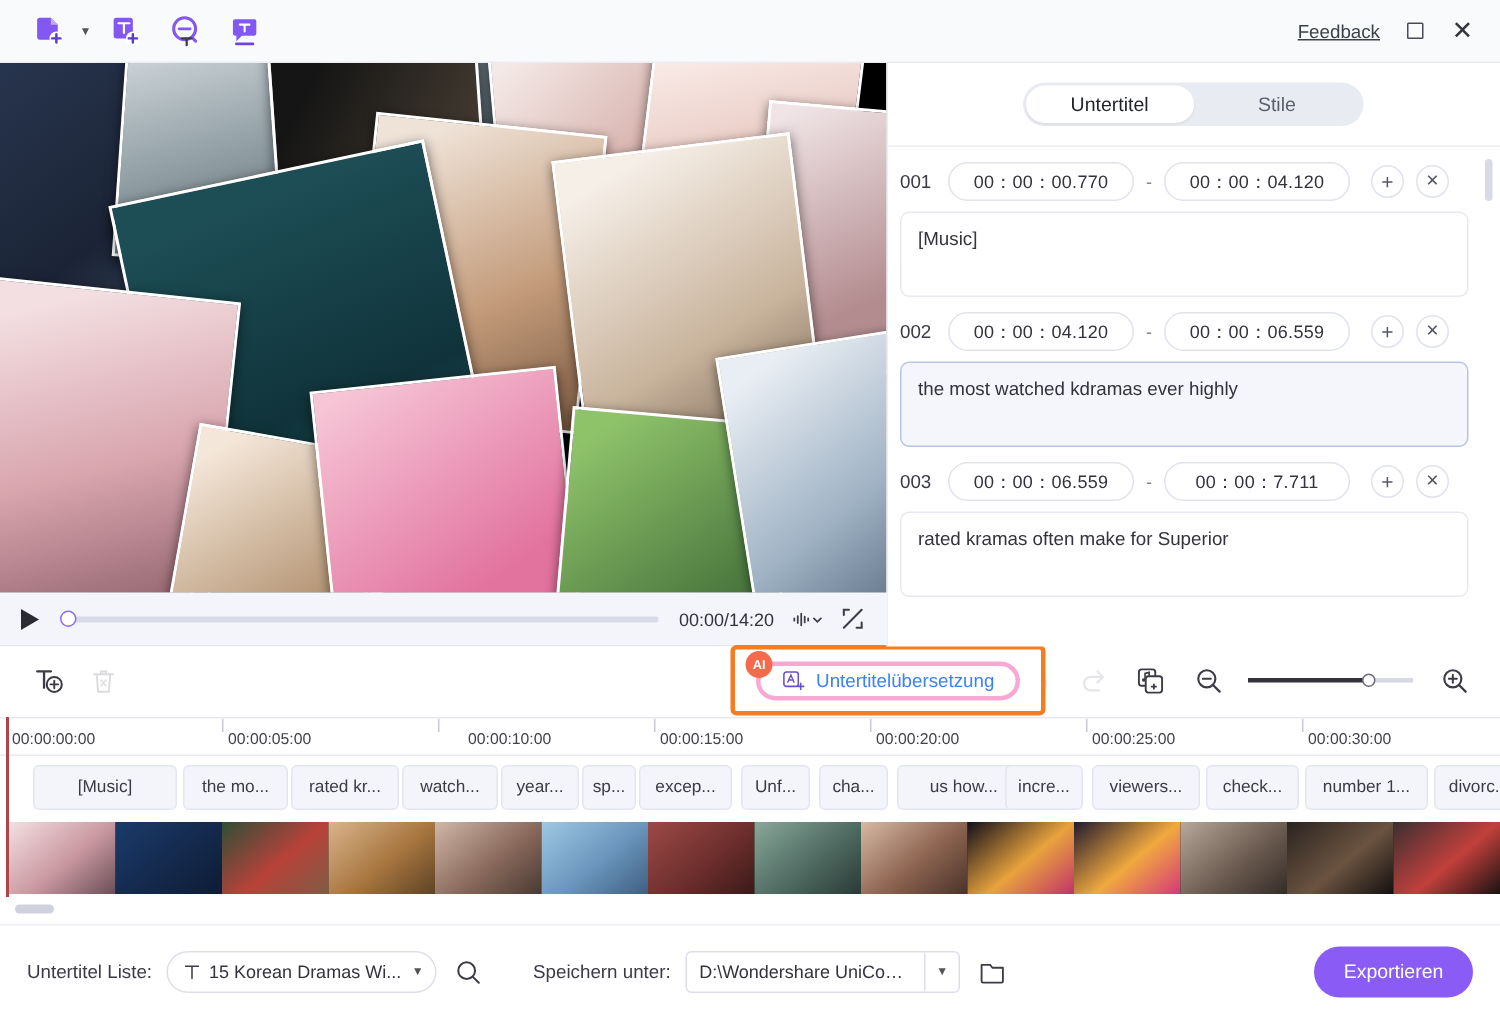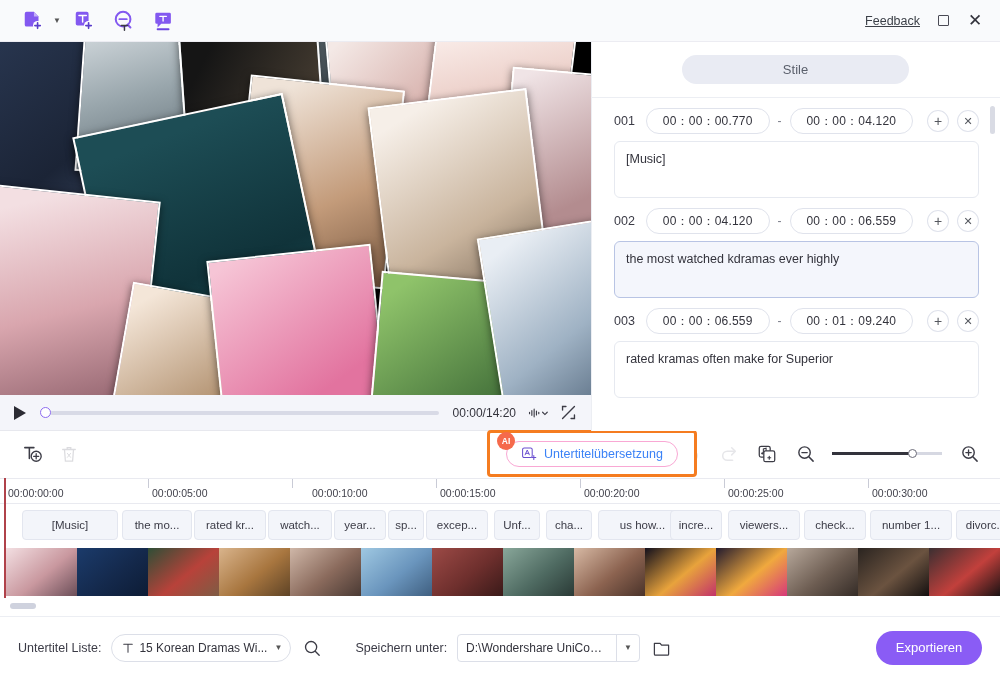--- a/index.html
+++ b/index.html
@@ -109,21 +109,21 @@
   .zs-knob { position:absolute; left:76px; width:9px; height:9px; border-radius:50%; background:#fff; border:1.5px solid #6b6b78; cursor:pointer; }
 
   
   .hl-box {
     position: absolute; left: 487px; top: 430px; width: 210px; height: 47px;
     border: 3px solid #f57c20; border-radius: 4px; background: #fff;
     display: flex; align-items: center; justify-content: center;
   }
   .ai-btn {
     position: relative; display: flex; align-items: center; gap: 7px;
-    height: 26px; padding: 0 14px; border: 1px solid #f9a8d4; border-radius: 13px;
+    height: 26px; padding: 0 14px; border: 3px solid #f9a8d4; border-radius: 13px;
     background: #fff; cursor: pointer;
   }
   .ai-badge {
     position: absolute; left: -10px; top: -10px; width: 18px; height: 18px;
     border-radius: 50%; background: #f56a4b; color: #fff; font-size: 8.5px;
     display: flex; align-items: center; justify-content: center; font-weight: bold;
   }
   .ai-btn-label { font-size: 12.5px; color: #3b82f6; white-space: nowrap; }
 
   
@@ -202,21 +202,21 @@
     background: #e9ebf3; border-radius: 15px; display: flex; padding: 2px;
   }
   .tab {
     flex: 1; display: flex; align-items: center; justify-content: center;
     font-size: 13px; color: #5a5f6b; border-radius: 13px; cursor: pointer;
   }
   .tab.active { background: #fff; color: #22242b; box-shadow: 0 1px 2px rgba(0,0,0,.07); }
   .panel-div { position: absolute; left:0; top: 55px; width: 409px; height: 1px; background:#eceef3; }
 
   .sublist { position: absolute; left: 0; top: 56px; width: 409px; height: 333px; overflow: hidden; }
-  .subitem { position: relative; padding: 10px 22px 0 22px; }
+  .subitem { position: relative; padding: 10px 22px 0 8px; }
   .subhead { display: flex; align-items: center; gap: 8px; height: 26px; }
   .sub-idx { font-size: 12.5px; color: #3b3b46; width: 24px; }
   .time-pill {
     width: 124px; height: 26px; border: 1px solid #e0e3ec; border-radius: 13px;
     display: flex; align-items: center; justify-content: center;
     font-size: 12px; color: #33333c; cursor: text; letter-spacing: .2px;
   }
   .dash { font-size: 12px; color: #7a7d89; }
   .rnd-btn {
     width: 22px; height: 22px; border: 1px solid #e0e3ec; border-radius: 50%;
@@ -483,20 +483,21 @@
         <path d="M2.5 4.5h6l1.6 2h7.4v9.5a1 1 0 0 1-1 1h-13a1 1 0 0 1-1-1V4.5z" fill="none" stroke="#3c3c46" stroke-width="1.3" stroke-linejoin="round"></path>
       </svg>
     </span>
     <div class="export-btn">
       <span>Exportieren</span>
     </div>
   </div>
 
   <div class="rpanel">
     <div class="tabs">
+      <div class="tab active">Untertitel</div>
       <div class="tab">Stile</div>
     </div>
     <div class="panel-div"></div>
     <div class="sublist" id="sublist">
         <div class="subitem">
           <div class="subhead">
             <span class="sub-idx">001</span>
             <span class="time-pill">00：00：00.770</span>
             <span class="dash">-</span>
             <span class="time-pill">00：00：04.120</span>
@@ -514,21 +515,21 @@
             <span class="rnd-btn" style="margin-left: 6px;">+</span>
             <span class="rnd-btn" style="font-size: 11px;">✕</span>
           </div>
           <div class="sub-text sel">the most watched kdramas ever highly</div>
         </div>
         <div class="subitem">
           <div class="subhead">
             <span class="sub-idx">003</span>
             <span class="time-pill">00：00：06.559</span>
             <span class="dash">-</span>
-            <span class="time-pill">00：01：09.240</span>
+            <span class="time-pill">00：00：7.711</span>
             <span class="rnd-btn" style="margin-left: 6px;">+</span>
             <span class="rnd-btn" style="font-size: 11px;">✕</span>
           </div>
           <div class="sub-text">rated kramas often make for Superior</div>
         </div>
       </div>
     <div class="vscroll"></div>
   </div>
 
 </div>

